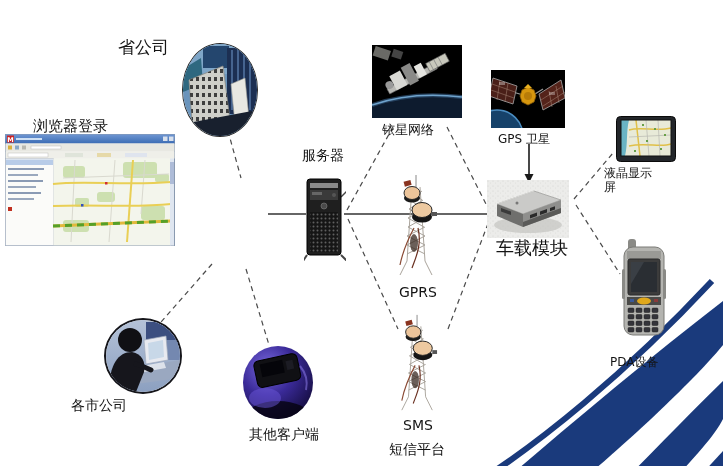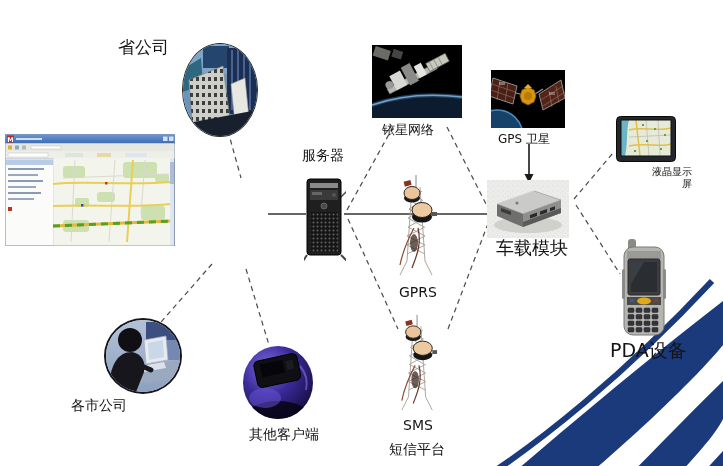--- a/index.html
+++ b/index.html
@@ -44,34 +44,35 @@
       <path d="M268,183 L306,183"></path>
       <path d="M344,183 L488,183"></path>
     </g>
     <g>
       <path d="M529,113 L529,144" stroke="#1a1a1a" stroke-width="1.6" fill="none"></path>
       <polygon points="524.5,143 533.5,143 529,152" fill="#1a1a1a"></polygon>
     </g>
   </svg>
 
   <div class="lbl" style="left:118px;top:6px;font-size:17px">省公司</div>
+  <div class="lbl" style="left:33px;top:86px;font-size:15px">浏览器登录</div>
   <div class="lbl" style="left:302px;top:116px;font-size:14px">服务器</div>
   <div class="lbl" style="left:382px;top:91px;font-size:13px">铱星网络</div>
   <div class="lbl" style="left:498px;top:101px;font-size:12px">GPS 卫星</div>
-  <div class="lbl" style="left:604px;top:135px;width:88px;text-align:right;font-size:10px">
+  <div class="lbl" style="left:604px;top:135px;width:88px;text-align:left;font-size:12px">
     <div>液晶显示</div>
     <div>屏</div>
   </div>
   <div class="lbl" style="left:496px;top:206px;font-size:18px">车载模块</div>
   <div class="lbl" style="left:399px;top:253px;font-size:14px">GPRS</div>
   <div class="lbl" style="left:403px;top:386px;font-size:14px">SMS</div>
   <div class="lbl" style="left:389px;top:410px;font-size:14px">短信平台</div>
   <div class="lbl" style="left:71px;top:366px;font-size:14px">各市公司</div>
   <div class="lbl" style="left:249px;top:395px;font-size:14px">其他客户端</div>
-  <div class="lbl" style="left:610px;top:308px;font-size:19px">PDA设备</div>
+  <div class="lbl" style="left:610px;top:324px;font-size:12px">PDA设备</div>
 
   <div class="node round" style="left:182px;top:12px;width:74px;height:92px;border:1px solid #2a2a2a">
     <svg width="74" height="92" viewBox="0 0 74 92">
       <defs>
         <pattern id="win" width="6" height="8" patternUnits="userSpaceOnUse">
           <rect x="1" y="1" width="3" height="4" fill="#2e2e2e"></rect>
         </pattern>
       </defs>
       <rect width="74" height="92" fill="#6a94bc"></rect>
       <rect width="74" height="30" fill="#7fa6c8"></rect>

